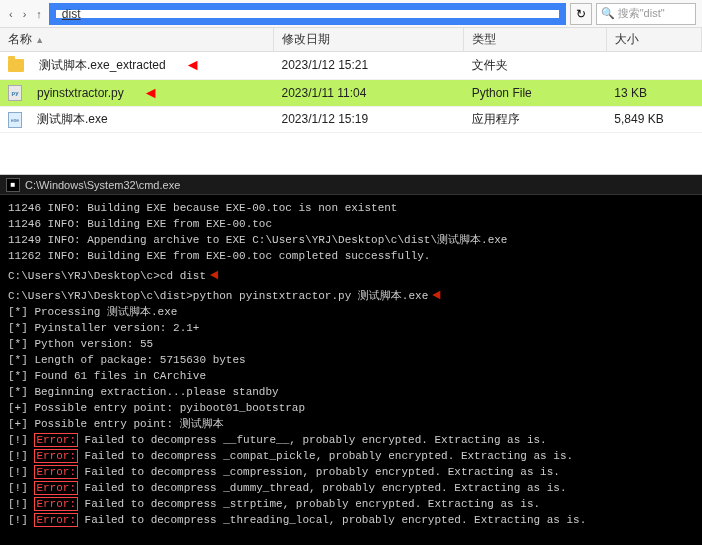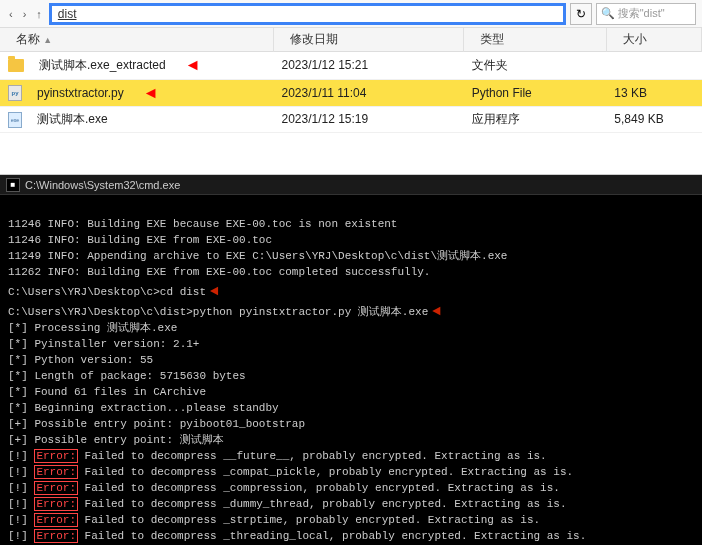--- a/index.html
+++ b/index.html
@@ -31,21 +31,21 @@
     .addr-btn {
       color: #555;
       font-size: 11px;
       cursor: pointer;
       padding: 1px 3px;
     }
     .addr-path {
       display: flex;
       align-items: center;
       background: #fff;
-      border: 3px solid #3b82f6;
+      border: 7px solid #3b82f6;
       flex: 1;
       height: 22px;
       padding: 0 6px;
       font-size: 12px;
       color: #333;
       text-decoration: underline;
     }
     .addr-refresh {
       width: 22px;
       height: 22px;
@@ -74,21 +74,21 @@
     .file-table {
       width: 100%;
       border-collapse: collapse;
     }
     .file-table thead tr {
       background: #f5f5f5;
       border-bottom: 1px solid #ddd;
     }
     .file-table th {
       text-align: left;
-      padding: 3px 16px;
+      padding: 3px 8px;
       font-weight: normal;
       font-size: 12px;
       color: #333;
       border-right: 1px solid #e0e0e0;
       cursor: pointer;
     }
     .file-table td {
       padding: 4px 8px;
       font-size: 12px;
       color: #222;
@@ -173,41 +173,41 @@
       justify-content: center;
       font-size: 8px;
       color: #fff;
     }
     .cmd-title-text {
       color: #ccc;
       font-size: 11px;
       font-family: Arial, sans-serif;
     }
     .cmd-content {
-      padding: 22px 8px;
+      padding: 6px 8px;
       height: calc(100% - 20px);
       overflow: hidden;
       font-family: 'Courier New', Consolas, monospace;
       font-size: 11px;
       line-height: 1.45;
       color: #ccc;
     }
     .cmd-line {
       white-space: pre;
       color: #ccc;
     }
     .error-box {
       display: inline;
       color: #ff4444;
       border: 1px solid #ff4444;
       padding: 0 1px;
     }
 
     .row-selected {
-      background: #fde047;
+      background: #bef264;
     }
 
     .th-sort-indicator {
       font-size: 9px;
       color: #888;
     }
   </style>
 </head>
 <body>
 

